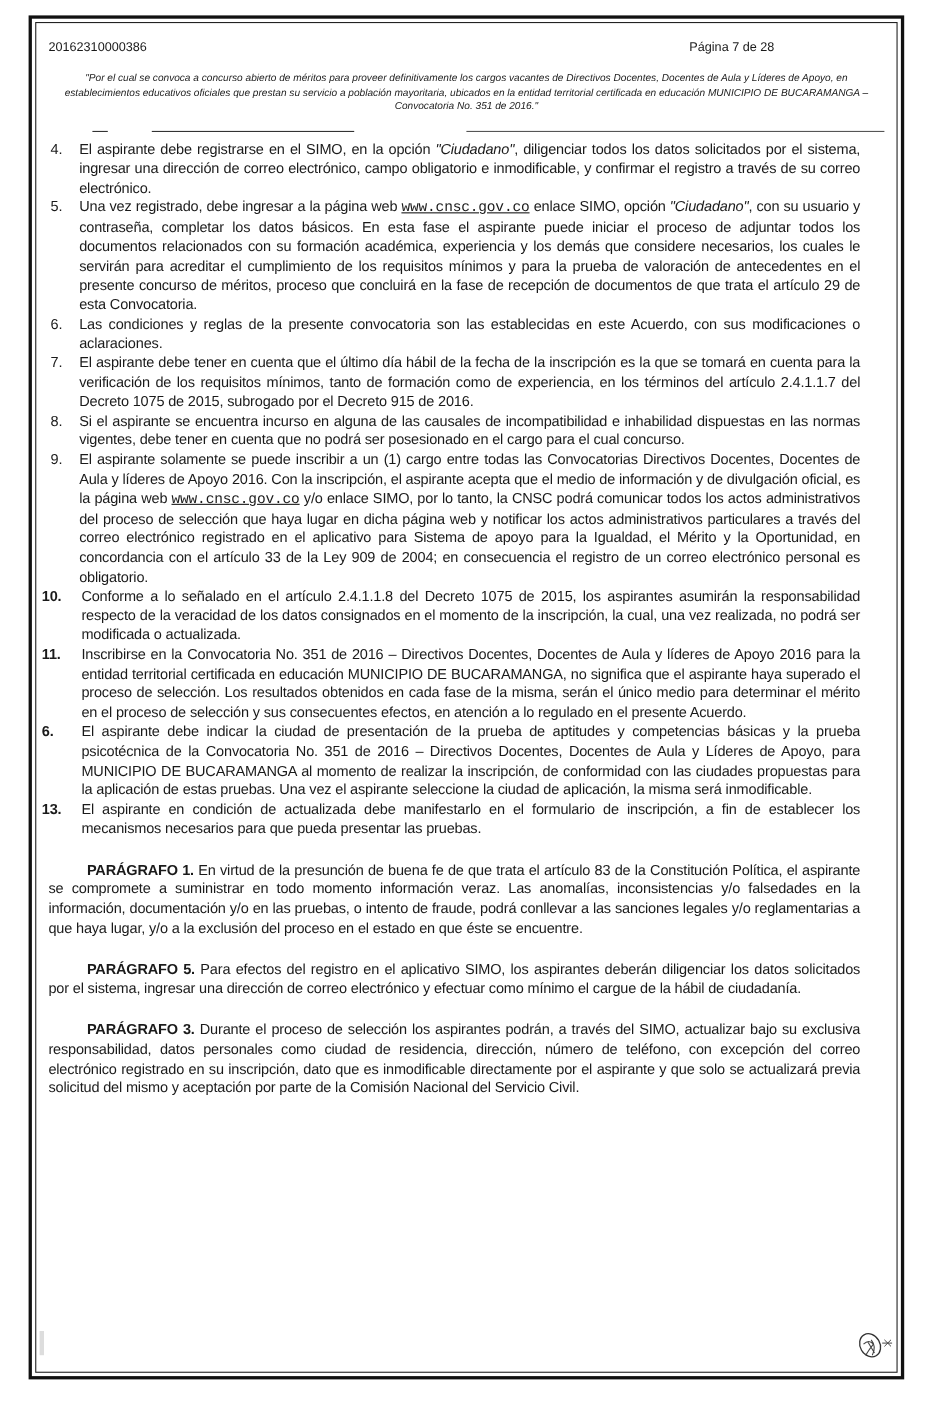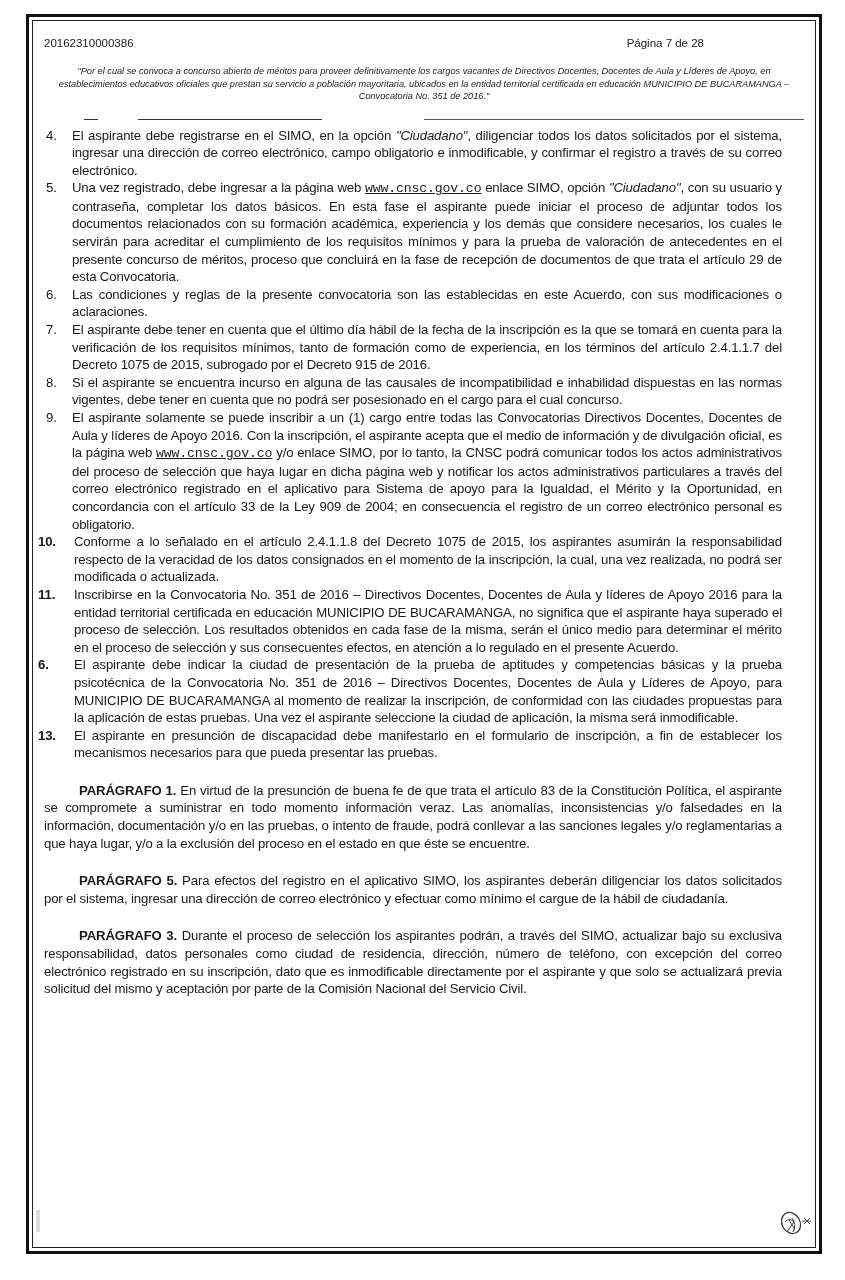--- a/index.html
+++ b/index.html
@@ -164,21 +164,21 @@
     <li class="two-digit">
       <span class="num">11.</span>
       <span>Inscribirse en la Convocatoria No. 351 de 2016 – Directivos Docentes, Docentes de Aula y líderes de Apoyo 2016 para la entidad territorial certificada en educación MUNICIPIO DE BUCARAMANGA, no significa que el aspirante haya superado el proceso de selección. Los resultados obtenidos en cada fase de la misma, serán el único medio para determinar el mérito en el proceso de selección y sus consecuentes efectos, en atención a lo regulado en el presente Acuerdo.</span>
     </li>
     <li class="two-digit">
       <span class="num">6.</span>
       <span>El aspirante debe indicar la ciudad de presentación de la prueba de aptitudes y competencias básicas y la prueba psicotécnica de la Convocatoria No. 351 de 2016 – Directivos Docentes, Docentes de Aula y Líderes de Apoyo, para MUNICIPIO DE BUCARAMANGA al momento de realizar la inscripción, de conformidad con las ciudades propuestas para la aplicación de estas pruebas. Una vez el aspirante seleccione la ciudad de aplicación, la misma será inmodificable.</span>
     </li>
     <li class="two-digit">
       <span class="num">13.</span>
-      <span>El aspirante en presunción de discapacidad debe manifestarlo en el formulario de inscripción, a fin de establecer los mecanismos necesarios para que pueda presentar las pruebas.</span>
+      <span>El aspirante en condición de actualizada debe manifestarlo en el formulario de inscripción, a fin de establecer los mecanismos necesarios para que pueda presentar las pruebas.</span>
     </li>
   </ol>
 
   <p class="para">
     <b>PARÁGRAFO 1.</b><span> En virtud de la presunción de buena fe de que trata el artículo 83 de la Constitución Política, el aspirante se compromete a suministrar en todo momento información veraz. Las anomalías, inconsistencias y/o falsedades en la información, documentación y/o en las pruebas, o intento de fraude, podrá conllevar a las sanciones legales y/o reglamentarias a que haya lugar, y/o a la exclusión del proceso en el estado en que éste se encuentre.</span>
   </p>
   <p class="para">
     <b>PARÁGRAFO 5.</b><span> Para efectos del registro en el aplicativo SIMO, los aspirantes deberán diligenciar los datos solicitados por el sistema, ingresar una dirección de correo electrónico y efectuar como mínimo el cargue de la hábil de ciudadanía.</span>
   </p>
   <p class="para">

